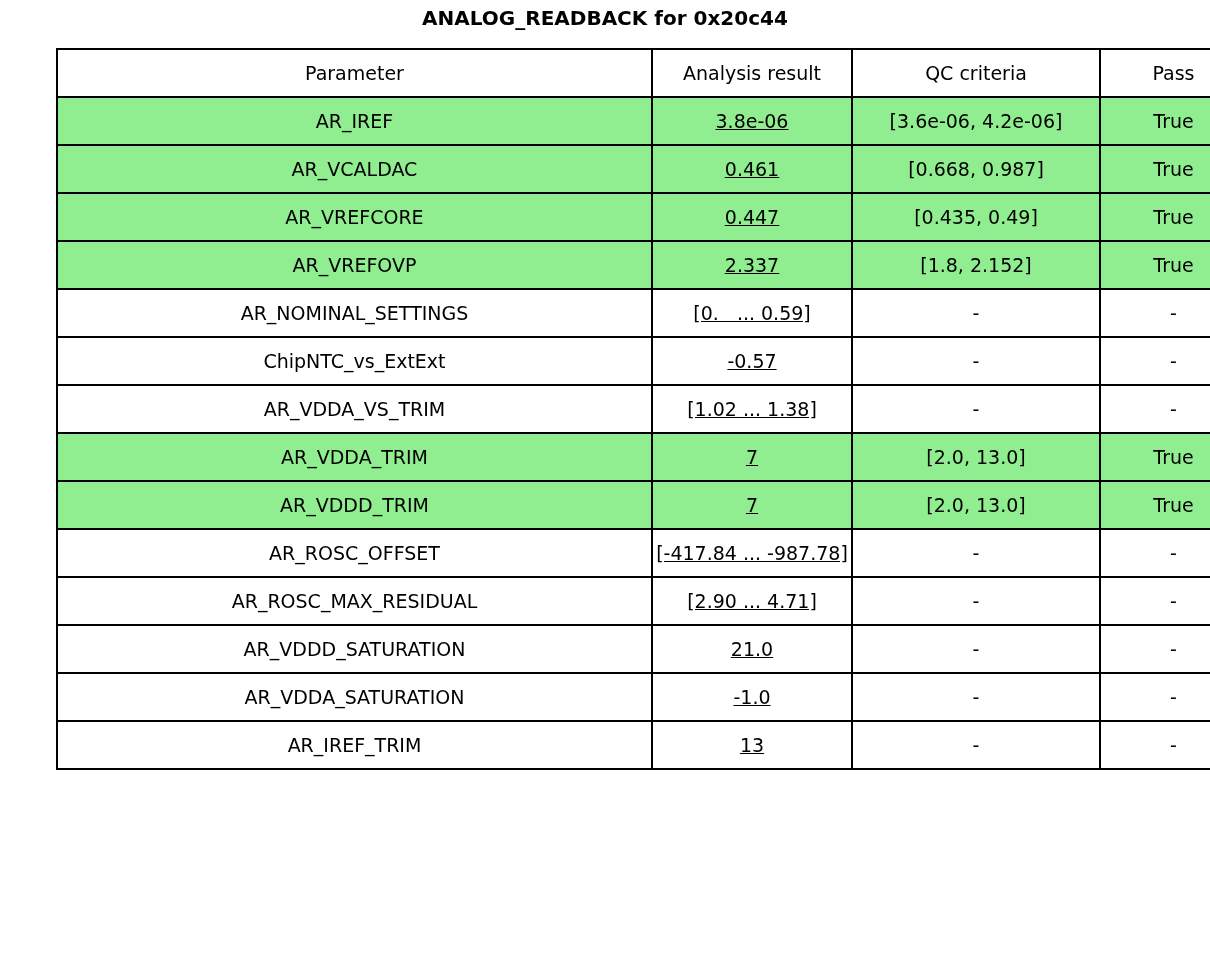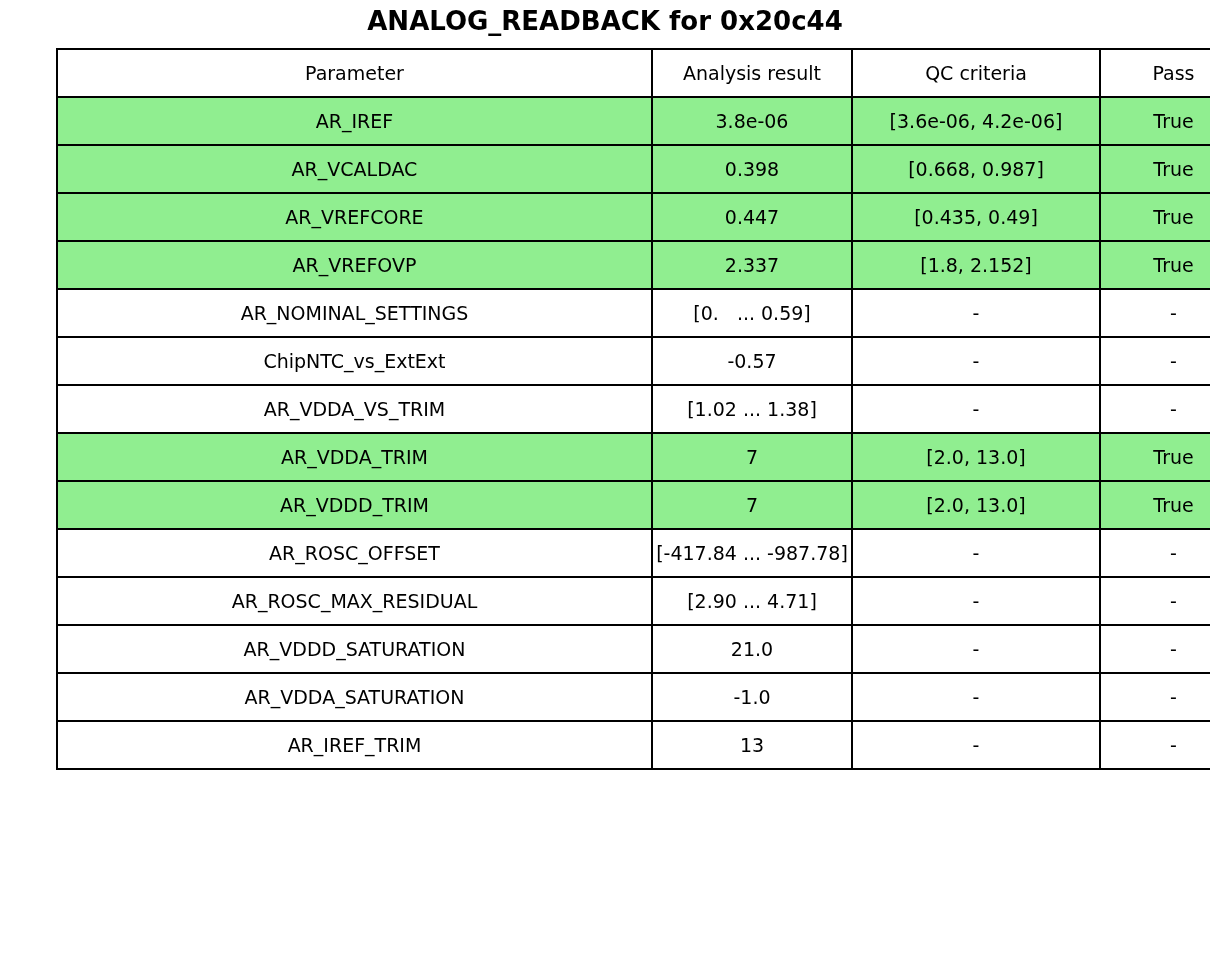--- a/index.html
+++ b/index.html
@@ -11,21 +11,21 @@
     font-family: "DejaVu Sans", sans-serif;
     color: #000000;
     overflow: hidden;
   }
   .page-title {
     position: absolute;
     top: 6px;
     left: 0;
     width: 1210px;
     text-align: center;
-    font-size: 26px;
+    font-size: 20px;
     font-weight: bold;
     letter-spacing: 0px;
   }
   table.qc-table {
     position: absolute;
     left: 10px;
     top: 48px;
     width: 1190px;
     border-collapse: collapse;
     table-layout: fixed;
@@ -38,20 +38,21 @@
     height: 46px;
     padding: 0;
     text-align: center;
     vertical-align: middle;
     font-weight: normal;
     background: #ffffff;
     overflow: visible;
   }
   table.qc-table td.result-cell {
     white-space: pre;
+    text-decoration: underline;
   }
   table.qc-table tr.hl th,
   table.qc-table tr.hl td {
     background: #90ee90;
   }
 </style>
 </head>
 <body>
 
 <div class="page-title">ANALOG_READBACK for 0x20c44</div>
@@ -73,21 +74,21 @@
   </thead>
   <tbody id="table-body">
       <tr class="hl">
     <td>AR_IREF</td>
     <td class="result-cell">3.8e-06</td>
     <td>[3.6e-06, 4.2e-06]</td>
     <td>True</td>
   </tr>
       <tr class="hl">
     <td>AR_VCALDAC</td>
-    <td class="result-cell">0.398</td>
+    <td class="result-cell">0.461</td>
     <td>[0.668, 0.987]</td>
     <td>True</td>
   </tr>
       <tr class="hl">
     <td>AR_VREFCORE</td>
     <td class="result-cell">0.447</td>
     <td>[0.435, 0.49]</td>
     <td>True</td>
   </tr>
       <tr class="hl">

